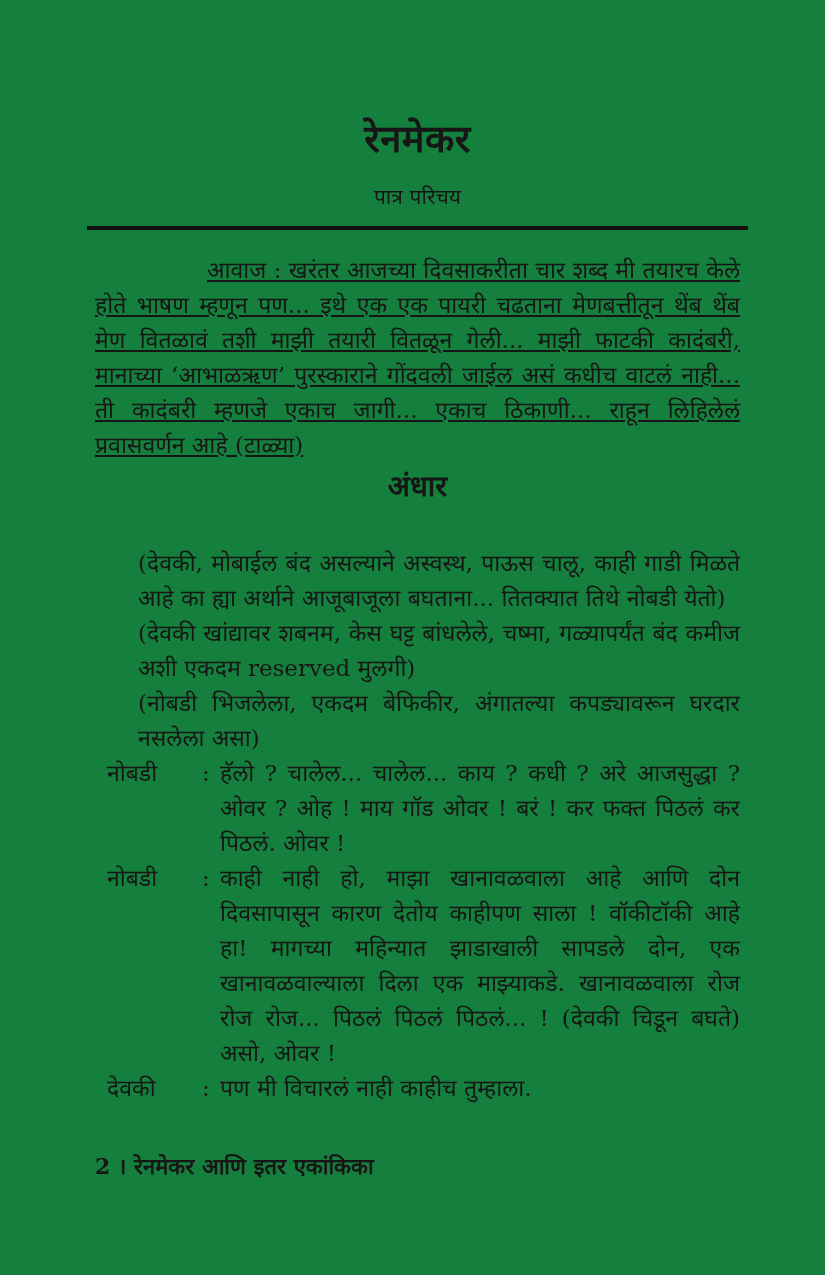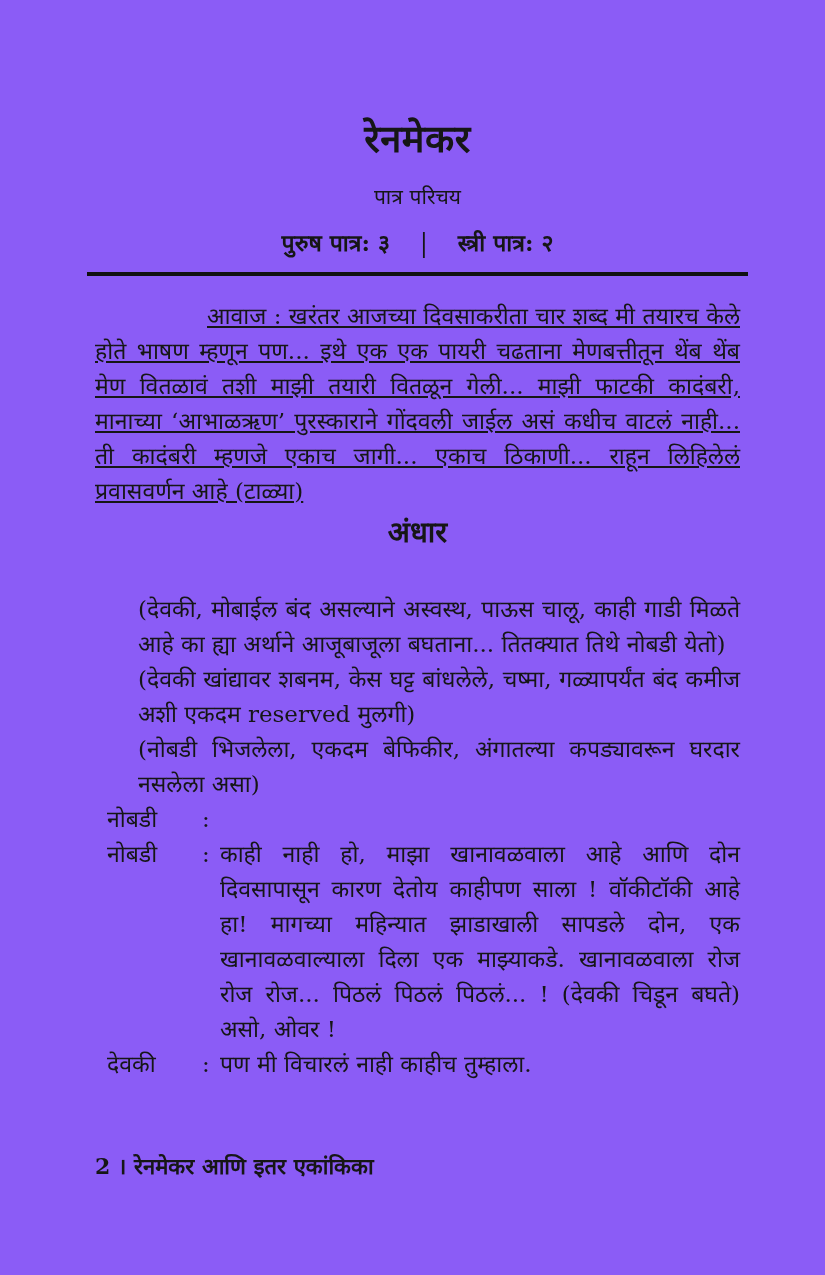--- a/index.html
+++ b/index.html
@@ -8,21 +8,21 @@
     width: 825px;
     height: 1275px;
     background: #f7f7f5;
     font-family: "DejaVu Serif", "Liberation Serif", serif;
     color: #161616;
   }
   .page {
     position: relative;
     width: 825px;
     height: 1275px;
-    background: #8b5cf6;
+    background: #15803d;
     padding: 116px 85px 0 95px;
     overflow: hidden;
   }
   
   .page-header { text-align: center; }
   .play-title {
     font-size: 38px;
     font-weight: bold;
     margin: 0 0 20px 0;
     line-height: 1.2;
@@ -97,43 +97,39 @@
   }
 </style>
 </head>
 <body>
 
 <div class="page">
 
   <header class="page-header">
     <h1 class="play-title">रेनमेकर</h1>
     <div class="cast-heading">पात्र परिचय</div>
-    <div class="cast-line">
-      <span>पुरुष पात्र: ३</span>
-      <span class="cast-sep">|</span>
-      <span>स्त्री पात्र: २</span>
-    </div>
     <hr class="title-rule">
   </header>
 
   <main class="page-body">
 
     <p class="intro-para">आवाज : खरंतर आजच्या दिवसाकरीता चार शब्द मी तयारच केले होते भाषण म्हणून पण... इथे एक एक पायरी चढताना मेणबत्तीतून थेंब थेंब मेण वितळावं तशी माझी तयारी वितळून गेली... माझी फाटकी कादंबरी, मानाच्या ‘आभाळऋण’ पुरस्काराने गोंदवली जाईल असं कधीच वाटलं नाही... ती कादंबरी म्हणजे एकाच जागी... एकाच ठिकाणी... राहून लिहिलेलं प्रवासवर्णन आहे (टाळ्या)</p>
 
     <h2 class="scene-heading">अंधार</h2>
 
     <div class="stage-directions">
       <p>(देवकी, मोबाईल बंद असल्याने अस्वस्थ, पाऊस चालू, काही गाडी मिळते आहे का ह्या अर्थाने आजूबाजूला बघताना... तितक्यात तिथे नोबडी येतो)</p>
       <p>(देवकी खांद्यावर शबनम, केस घट्ट बांधलेले, चष्मा, गळ्यापर्यंत बंद कमीज अशी एकदम reserved मुलगी)</p>
       <p>(नोबडी भिजलेला, एकदम बेफिकीर, अंगातल्या कपड्यावरून घरदार नसलेला असा)</p>
     </div>
 
     <div class="dialogue-row">
       <span class="dialogue-speaker">नोबडी</span>
       <span class="dialogue-colon">:</span>
+      <p class="dialogue-text">हॅलो ? चालेल... चालेल... काय ? कधी ? अरे आजसुद्धा ? ओवर ? ओह ! माय गॉड ओवर ! बरं ! कर फक्त पिठलं कर पिठलं. ओवर !</p>
     </div>
 
     <div class="dialogue-row">
       <span class="dialogue-speaker">नोबडी</span>
       <span class="dialogue-colon">:</span>
       <p class="dialogue-text">काही नाही हो, माझा खानावळवाला आहे आणि दोन दिवसापासून कारण देतोय काहीपण साला ! वॉकीटॉकी आहे हा! मागच्या महिन्यात झाडाखाली सापडले दोन, एक खानावळवाल्याला दिला एक माझ्याकडे. खानावळवाला रोज रोज रोज... पिठलं पिठलं पिठलं... ! (देवकी चिडून बघते) असो, ओवर !</p>
     </div>
 
     <div class="dialogue-row">
       <span class="dialogue-speaker">देवकी</span>

